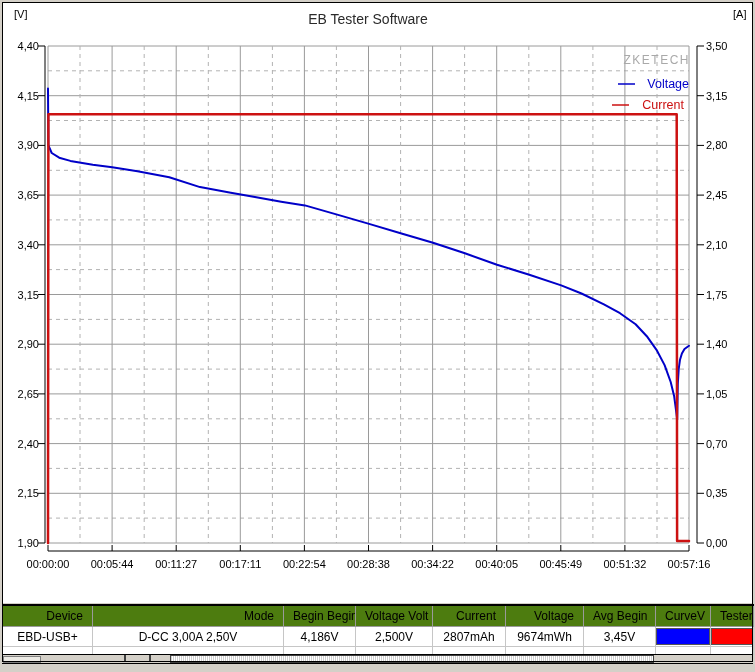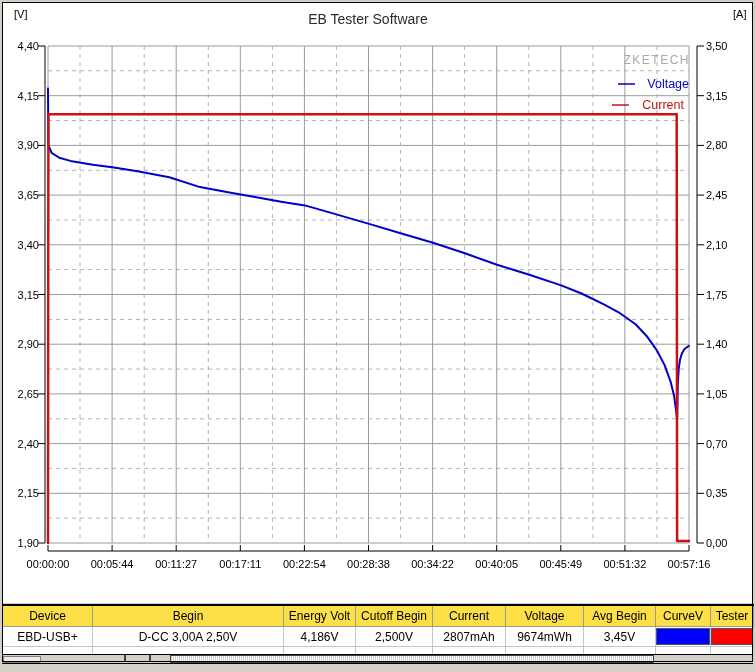--- a/index.html
+++ b/index.html
@@ -13,23 +13,23 @@
     position:absolute;left:2px;top:2px;width:749px;height:658px;
     border:1px solid #000;pointer-events:none;z-index:10;
   }
   #chart-container{position:absolute;left:0;top:0;width:755px;height:604px;z-index:1;}
   #chart-container svg{display:block;}
 
   #table-wrap{position:absolute;left:2px;top:604px;width:751px;z-index:2;}
   table{border-collapse:collapse;table-layout:fixed;width:751px;background:#fff;
         font-family:"Liberation Sans",sans-serif;font-size:12px;color:#000;}
   th{
-    background:#fde047;font-weight:normal;height:20px;
+    background:#4d7c0f;font-weight:normal;height:20px;
     border:1px solid #9a9a9a;border-top:2px solid #000;
-    text-align:center;padding:0 2px;overflow:hidden;white-space:nowrap;
+    text-align:right;padding:0 9px;overflow:hidden;white-space:nowrap;
   }
   td{
     border:1px solid #c6c6c6;height:19px;text-align:center;background:#fff;
     padding:0 2px;overflow:hidden;white-space:nowrap;
   }
   tr.empty-row td{height:7px;}
   .swatch{width:100%;height:17px;border:1px solid #555;box-sizing:border-box;}
 
   #bottom-strip{
     position:absolute;left:2px;top:654px;width:751px;height:8px;z-index:3;
@@ -202,23 +202,23 @@
       <col style="width:77px">
         <col style="width:73px">
         <col style="width:78px">
       <col style="width:72px">
         <col style="width:55px">
         <col style="width:43px">
     </colgroup>
     <thead>
       <tr>
         <th>Device</th>
-        <th>Begin</th>
-        <th>Energy Volt</th>
-        <th>Cutoff Begin</th>
+        <th>Mode</th>
+        <th>Begin Begin</th>
+        <th>Voltage Volt</th>
         <th>Current</th>
         <th>Voltage</th>
         <th>Avg Begin</th>
         <th>CurveV</th>
         <th>Tester</th>
       </tr>
     </thead>
     <tbody>
       <tr>
         <td>EBD-USB+</td>

